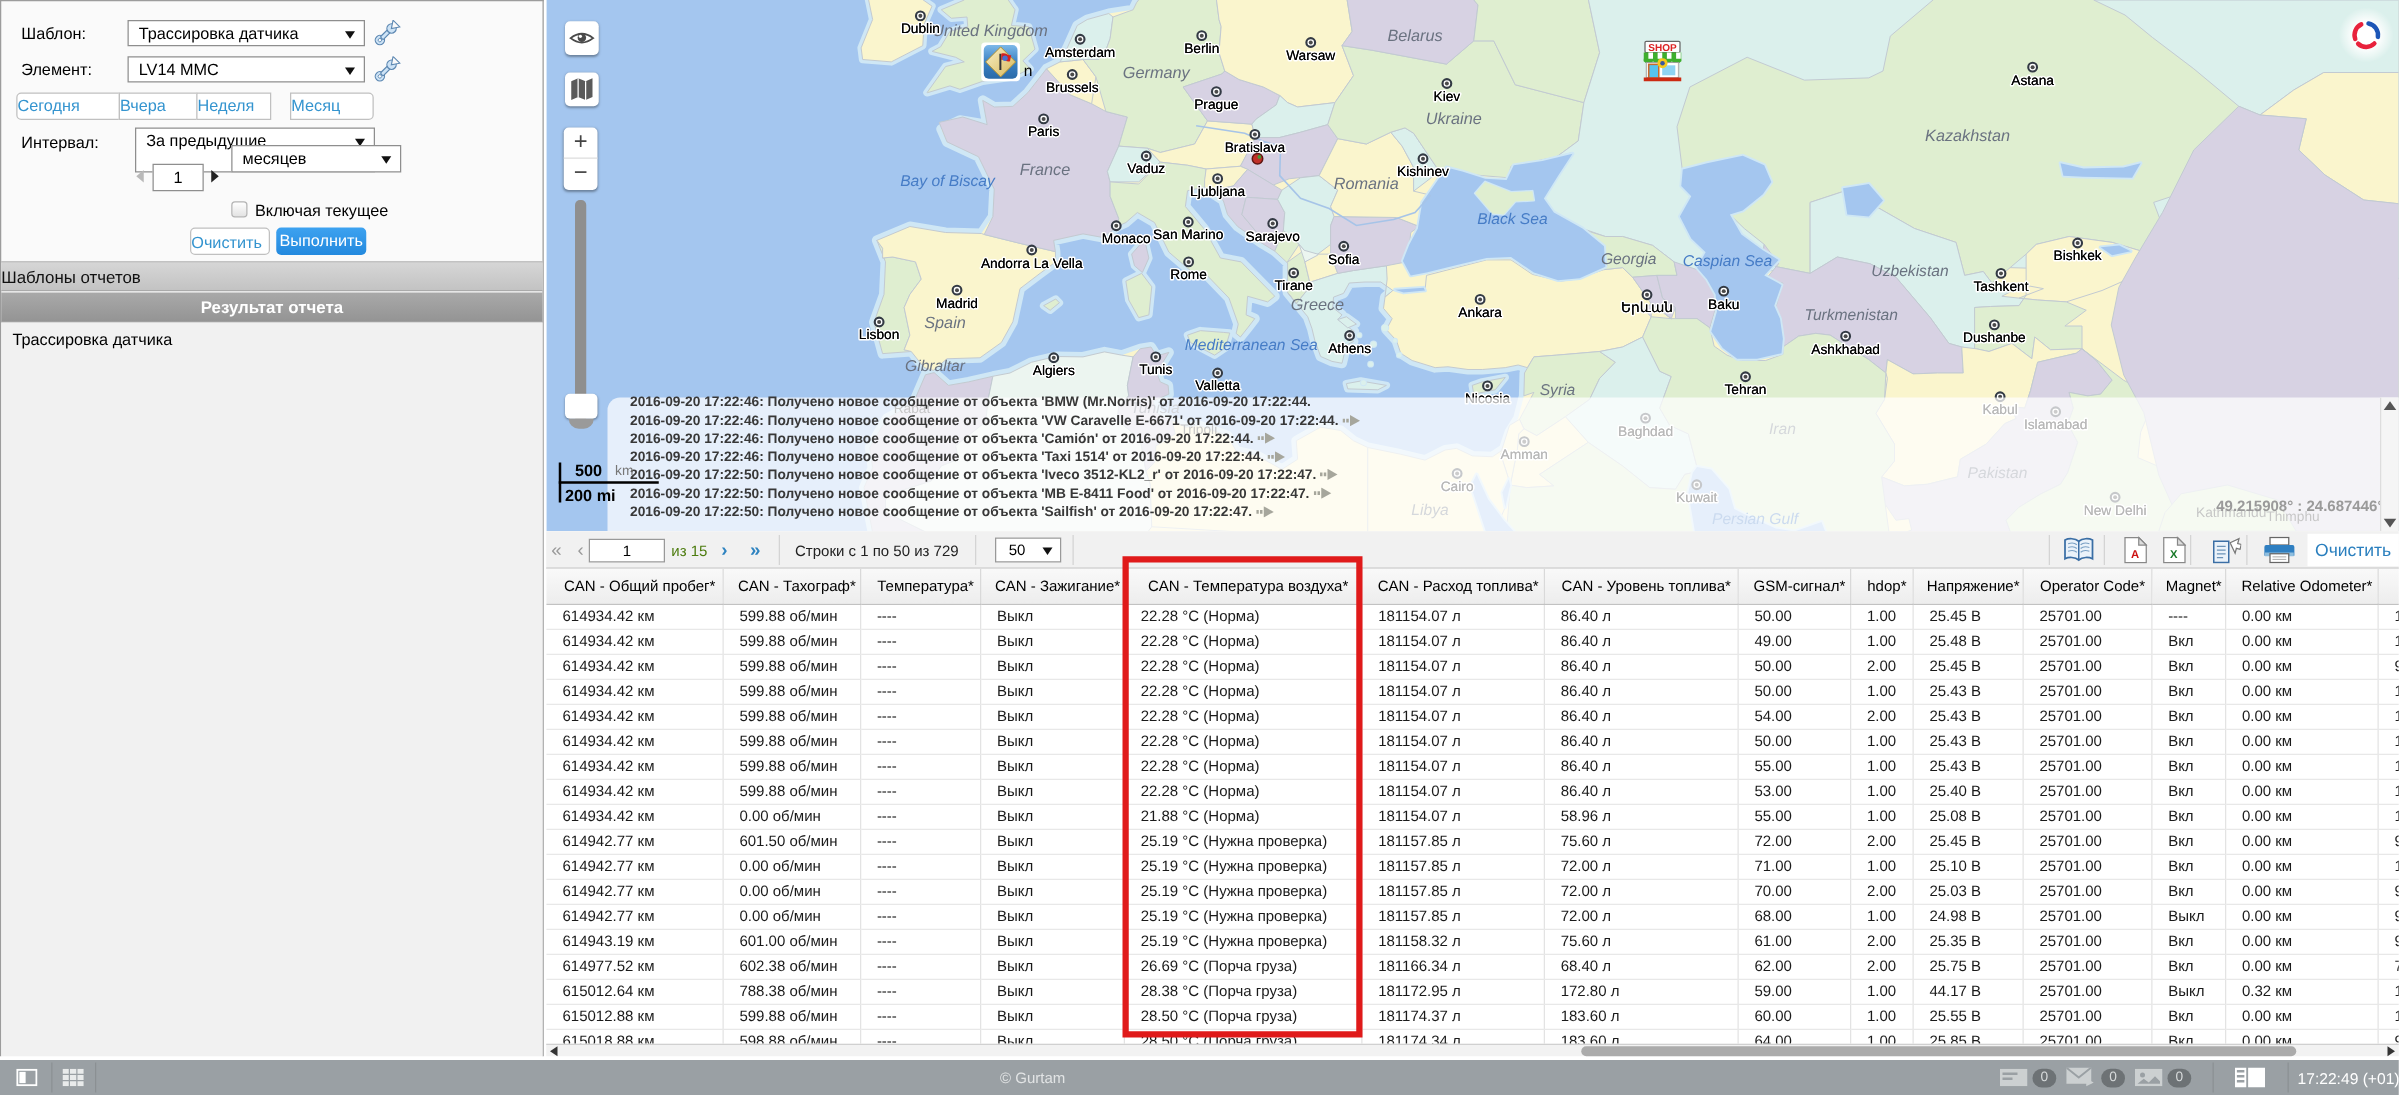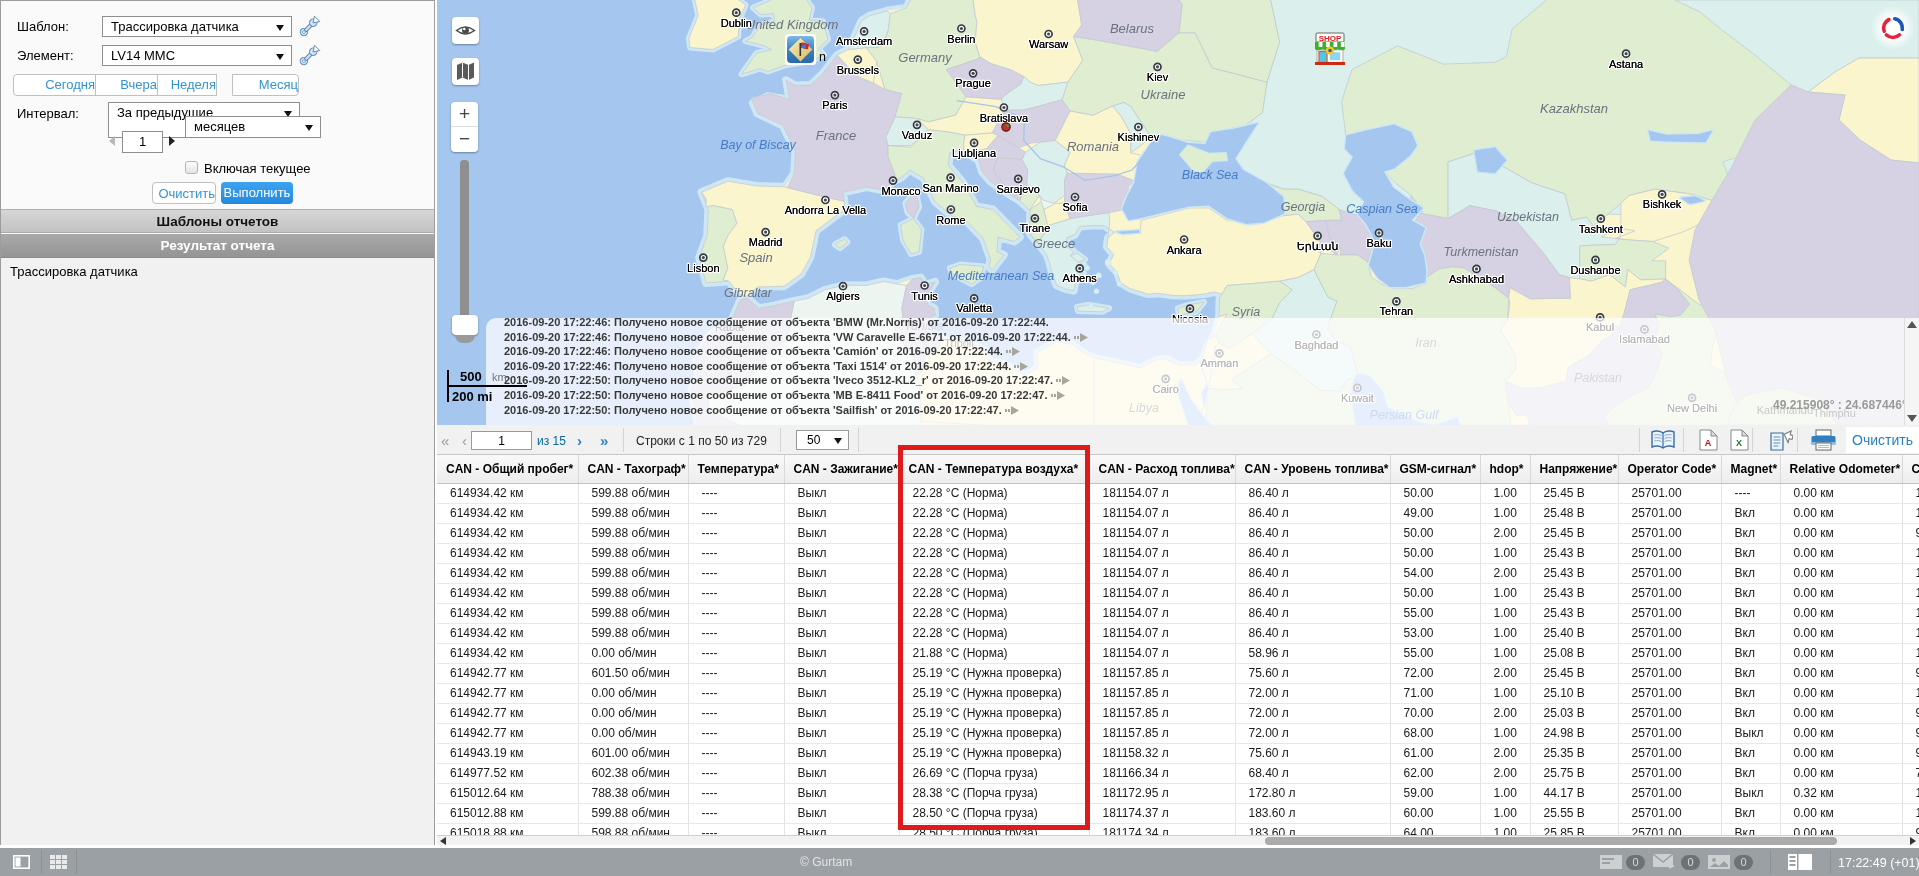--- a/index.html
+++ b/index.html
@@ -1,32 +1,32 @@
 <!DOCTYPE html>
 <html><head><meta charset="utf-8"><style>
 *{margin:0;padding:0;box-sizing:border-box}
 html,body{width:1919px;height:876px;overflow:hidden;background:#fff;font-family:"Liberation Sans",sans-serif}
 .abs{position:absolute}
 #panel{left:0;top:0;width:435px;height:845px;background:#fafafa;border:1px solid #9c9c9c;border-bottom:none}
 .lbl{font-size:13px;color:#000}
 .dd{background:#fff;border:1px solid #8e8e8e;font-size:13px;color:#000;line-height:19px;padding-left:8px}
 .dd .arr{position:absolute;right:7px;top:8px;width:0;height:0;border-left:4.5px solid transparent;border-right:4.5px solid transparent;border-top:6px solid #111}
-.tbtn{background:#fff;border:1px solid #c0c0c0;color:#3494cf;font-size:13px;text-align:right;line-height:20px}
-#bar1{left:1px;top:209px;width:433px;height:24px;background:linear-gradient(#d6d6d6,#c3c3c3);border-top:1px solid #b0b0b0;border-bottom:1px solid #aaa;text-align:center;font-weight:bold;font-size:13.5px;color:#111;line-height:23px}
+.tbtn{background:#fff;border:1px solid #c0c0c0;color:#3494cf;font-size:13px;text-align:left;line-height:20px}
+#bar1{left:1px;top:209px;width:433px;height:24px;background:linear-gradient(#d6d6d6,#c3c3c3);border-top:1px solid #b0b0b0;border-bottom:1px solid #aaa;text-align:left;font-weight:normal;font-size:13.5px;color:#111;line-height:23px}
 #bar2{left:1px;top:234px;width:433px;height:24px;background:linear-gradient(#a9a9a9,#949494);border-bottom:1px solid #8a8a8a;text-align:center;font-weight:bold;font-size:13.5px;color:#fff;line-height:23px}
 #map{left:437px;top:0;width:1482px;height:425px;overflow:hidden}
 .mapbtn{position:absolute;width:27px;height:27px;background:#fff;border-radius:4px;box-shadow:0 1px 2px rgba(0,0,0,.35)}
 #overlay{position:absolute;left:49px;top:318px;width:1433px;height:107px;background:rgba(255,255,255,0.72);border-top-left-radius:10px}
 .log{position:absolute;font-size:11px;font-weight:bold;color:#383838;white-space:nowrap}
 #toolbar{left:437px;top:425px;width:1482px;height:30px;background:#f1f1f1;border-bottom:1px solid #c6c6c6}
 .sep{position:absolute;top:3px;height:24px;width:1px;background:#d4d4d4}
 .ticon{position:absolute;top:4px}
 #tablewrap{left:437px;top:455px;width:1482px;height:380px;overflow:hidden;background:#fff}
 table{border-collapse:collapse;table-layout:fixed;width:1575px;font-size:12px;color:#1a1a1a}
-th{background:linear-gradient(#f9f9f9,#ededed);font-weight:bold;text-align:left;padding:0 0 0 9px;height:28px;border-right:1px solid #d9d9d9;border-bottom:1px solid #c2c2c2;white-space:nowrap;overflow:hidden;font-size:12px;color:#000}
+th{background:linear-gradient(#f9f9f9,#ededed);font-weight:normal;text-align:center;padding:0 0 0 9px;height:28px;border-right:1px solid #d9d9d9;border-bottom:1px solid #c2c2c2;white-space:nowrap;overflow:hidden;font-size:12px;color:#000}
 td{height:20px;padding:0 0 0 13px;border-right:1px solid #e3e3e3;border-bottom:1px solid #e8e8e8;white-space:nowrap;overflow:hidden}
 #redbox{left:898px;top:445px;width:192px;height:385px;border:5px solid #e01a1a}
 #hscroll{left:437px;top:835px;width:1482px;height:10px;background:#f2f2f2;border-top:1px solid #d0d0d0}
 #hthumb{position:absolute;left:828px;top:1px;width:572px;height:8px;background:#ababab;border-radius:4px}
 #botbar{left:0;top:848px;width:1919px;height:28px;background:#9aa0a4}
 .badge{position:absolute;width:19px;height:15px;background:#6d7275;border-radius:8px;color:#d7dadb;font-size:11px;text-align:center;line-height:15px}
 .bsep{position:absolute;top:2px;height:24px;width:1px;background:#8b9093}
 </style></head><body>
 <div class="abs" id="panel"></div>
 <div class="abs lbl" style="left:17px;top:19px">Шаблон:</div>
@@ -555,21 +555,21 @@
 <div class="abs" style="left:1336px;top:398px;font-size:12px;font-weight:bold;color:#9a9a9a;white-space:nowrap">49.215908° : 24.687446°</div>
 <div class="abs" style="left:1467px;top:318px;width:15px;height:107px;background:#f5f5f5;border-left:1px solid #ddd">
       <div style="margin:3px auto;width:0;height:0;border-left:5px solid transparent;border-right:5px solid transparent;border-bottom:7px solid #555"></div>
       <div style="position:absolute;bottom:3px;left:2px;width:0;height:0;border-left:5px solid transparent;border-right:5px solid transparent;border-top:7px solid #555"></div>
     </div>
 </div>
 <div class="abs" id="toolbar">
 <div class="abs" style="left:4px;top:7px;font-size:15px;color:#9a9a9a">«</div>
 <div class="abs" style="left:25px;top:7px;font-size:15px;color:#9a9a9a">‹</div>
 <div class="abs" style="left:34px;top:6px;width:61px;height:19px;background:#fff;border:1px solid #999;text-align:center;font-size:12px;line-height:18px">1</div>
-<div class="abs" style="left:100px;top:9px;font-size:12px;color:#0369a1">из 15</div>
+<div class="abs" style="left:100px;top:9px;font-size:12px;color:#4d7c0f">из 15</div>
 <div class="abs" style="left:140px;top:7px;font-size:15px;color:#2e83c0;font-weight:bold">›</div>
 <div class="abs" style="left:163px;top:7px;font-size:15px;color:#2e83c0;font-weight:bold">»</div>
 <div class="sep" style="left:186px"></div>
 <div class="abs" style="left:199px;top:9px;font-size:12px;color:#222">Строки с 1 по 50 из 729</div>
 <div class="sep" style="left:343px"></div>
 <div class="abs" style="left:359px;top:5px;width:53px;height:20px;background:#fff;border:1px solid #999;font-size:12px;line-height:18px;padding-left:10px">50<span style="position:absolute;right:6px;top:7px;width:0;height:0;border-left:4.5px solid transparent;border-right:4.5px solid transparent;border-top:6px solid #111"></span></div>
 <div class="sep" style="left:421px"></div>
 <div class="sep" style="left:1202px"></div>
 <svg class="ticon" style="left:1213px" width="26" height="22" viewBox="0 0 26 22">
       <path d="M13 4 C10 1.5 5 1.5 2 3 V18 C5 16.5 10 16.5 13 19 C16 16.5 21 16.5 24 18 V3 C21 1.5 16 1.5 13 4 Z" fill="#eaf2fa" stroke="#3a6ea5" stroke-width="1.4"></path>

